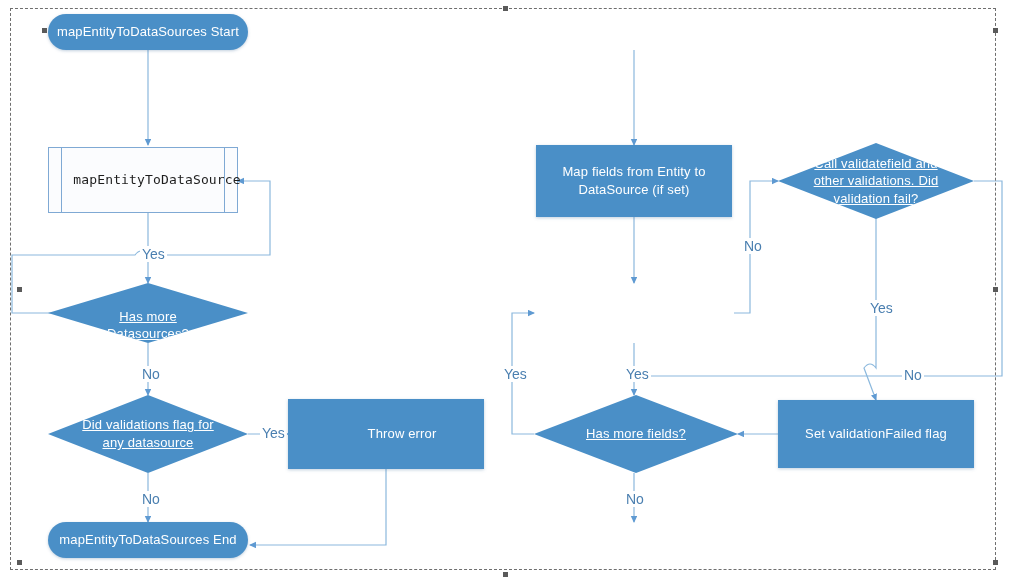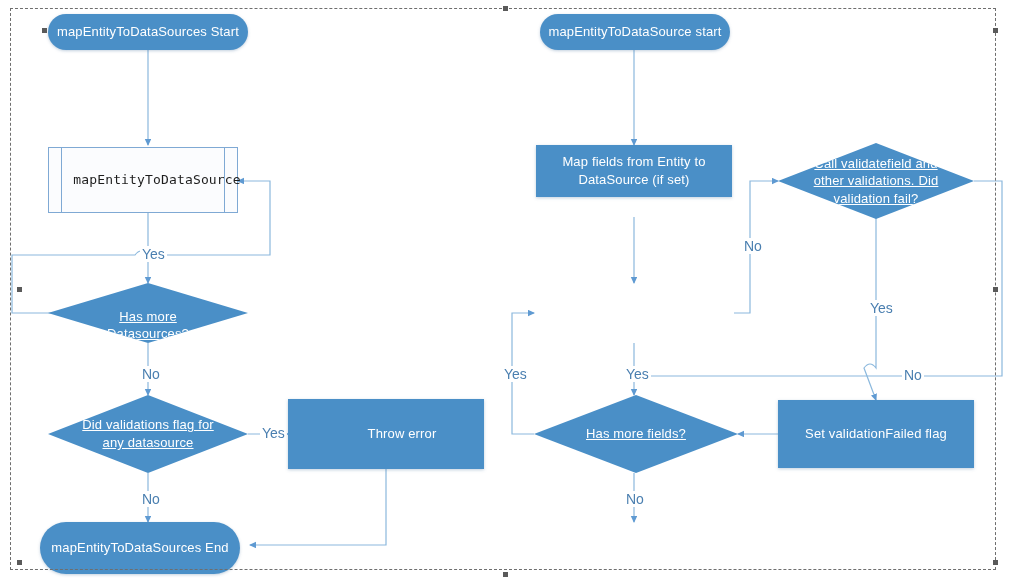--- a/index.html
+++ b/index.html
@@ -174,29 +174,26 @@
   </div>
 
   <div class="node decision" style="left:48px; top:395px; width:200px; height:78px;">
     <span class="inner-text">Did validations flag for any datasource</span>
   </div>
 
   <div class="node process" style="left:288px; top:399px; width:196px; height:70px;padding-left:32px;">
     <span class="inner-text">Throw error</span>
   </div>
 
-  <div class="node terminator" style="left:40px; top:522px; width:200px; height:52px;">
+  <div class="node terminator" style="left:48px; top:522px; width:200px; height:36px;">
     <span class="inner-text">mapEntityToDataSources End</span>
   </div>
 
-  <div class="node terminator" style="left:540px; top:14px; width:190px; height:36px;">
-    <span class="inner-text">mapEntityToDataSource start</span>
-  </div>
-
-  <div class="node process" style="left:536px; top:145px; width:196px; height:52px;">
+
+  <div class="node process" style="left:536px; top:145px; width:196px; height:72px;">
     <span class="inner-text">Map fields from Entity to DataSource (if set)</span>
   </div>
 
   <div class="node decision" style="left:778px; top:143px; width:196px; height:76px;">
     <span class="inner-text">Call validatefield and other validations. Did validation fail?</span>
   </div>
 
 
   <div class="node decision" style="left:534px; top:395px; width:204px; height:78px;">
     <span class="inner-text">Has more fields?</span>

